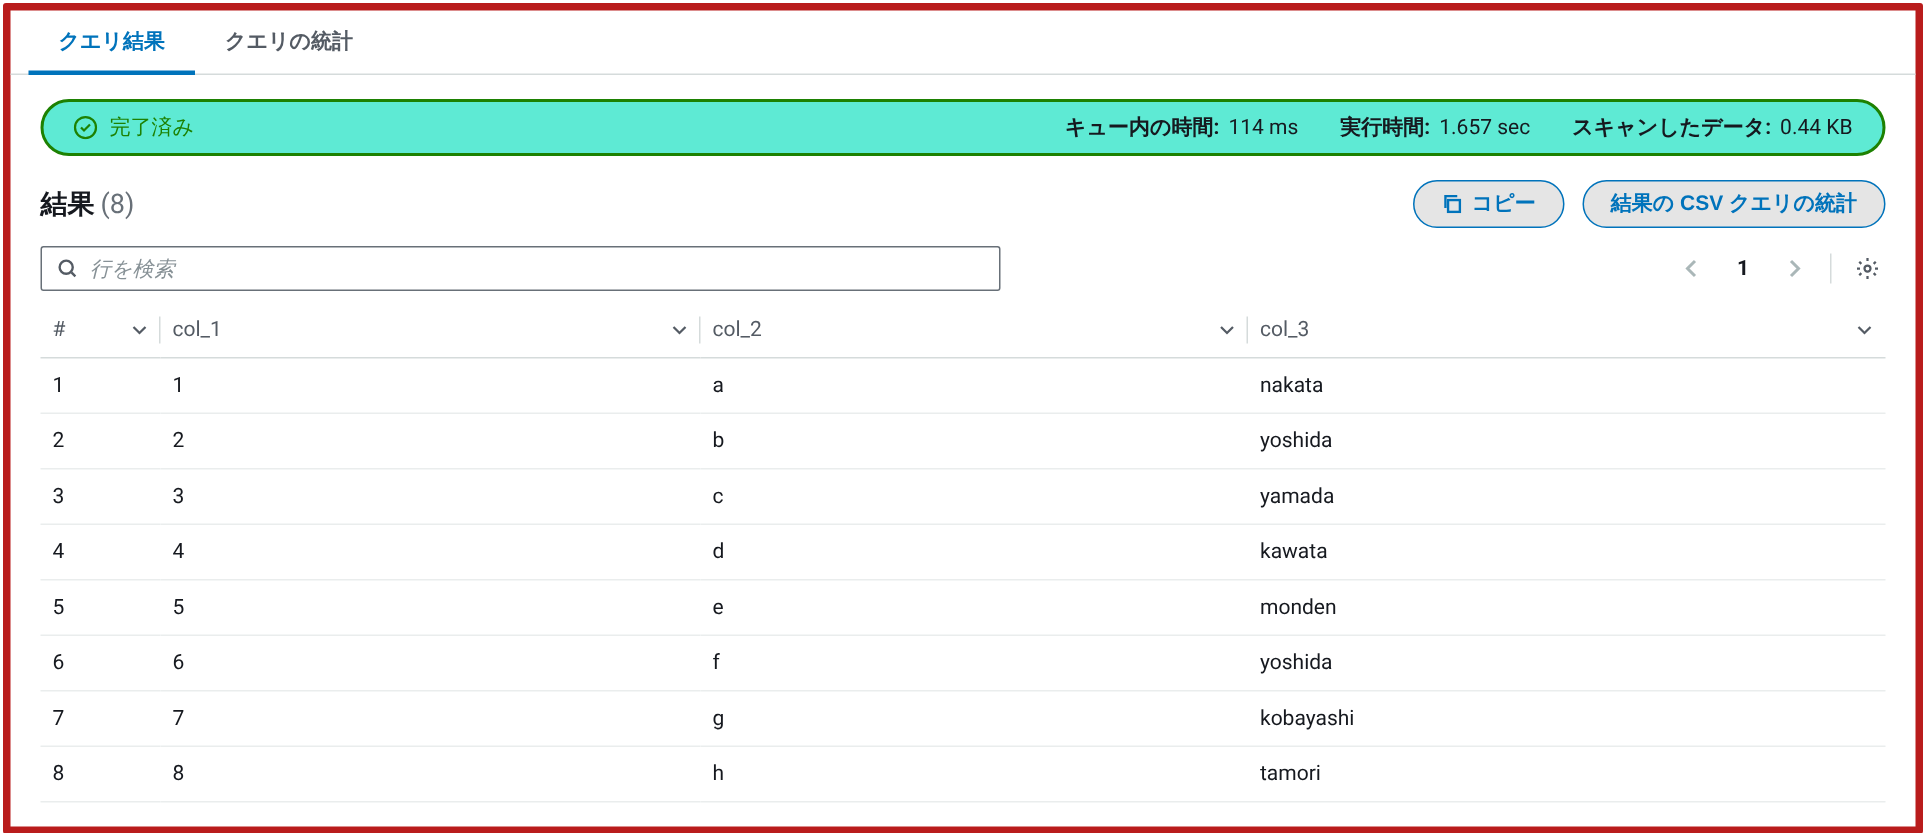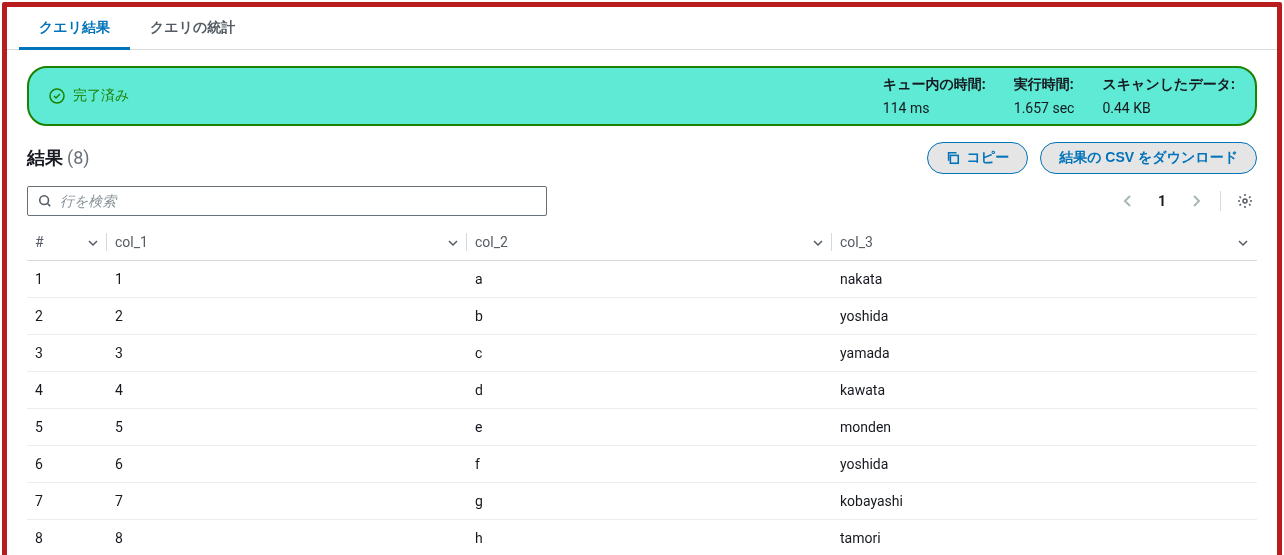--- a/index.html
+++ b/index.html
@@ -73,21 +73,20 @@
     .status-right {
       display: flex;
       align-items: center;
       gap: 28px;
       color: #16191f;
     }
     .stat-item {
       display: flex;
       gap: 6px;
       align-items: baseline;
-      flex-direction: column;
     }
     .stat-label {
       font-weight: 700;
     }
     .stat-value {
       font-weight: 400;
     }
     .results-header {
       display: flex;
       align-items: center;
@@ -131,21 +130,21 @@
       align-items: center;
       justify-content: space-between;
       margin-bottom: 8px;
     }
     .search-box {
       display: flex;
       align-items: center;
       border: 1px solid #687078;
       border-radius: 2px;
       padding: 6px 10px;
-      width: 520px;
+      width: 640px;
       gap: 8px;
     }
     .search-input {
       border: none;
       outline: none;
       flex: 1;
       font-size: 14px;
       font-style: italic;
       color: #687078;
     }
@@ -281,21 +280,21 @@
         <button class="btn">
           <span class="btn-icon">
             <svg viewBox="0 0 16 16" fill="none" stroke="currentColor" stroke-width="1.8">
               <rect x="5" y="5" width="9" height="9"></rect>
               <path d="M3 11V2h9"></path>
             </svg>
           </span>
           <span>コピー</span>
         </button>
         <button class="btn">
-          <span>結果の CSV をダウンロード</span>
+          <span>結果の CSV クエリの統計</span>
         </button>
       </div>
     </div>
 
     <div class="toolbar">
       <div class="search-box">
         <span class="search-icon">
           <svg viewBox="0 0 16 16" fill="none" stroke="currentColor" stroke-width="1.8">
             <circle cx="7" cy="7" r="5"></circle>
             <path d="M11 11l3 3"></path>

